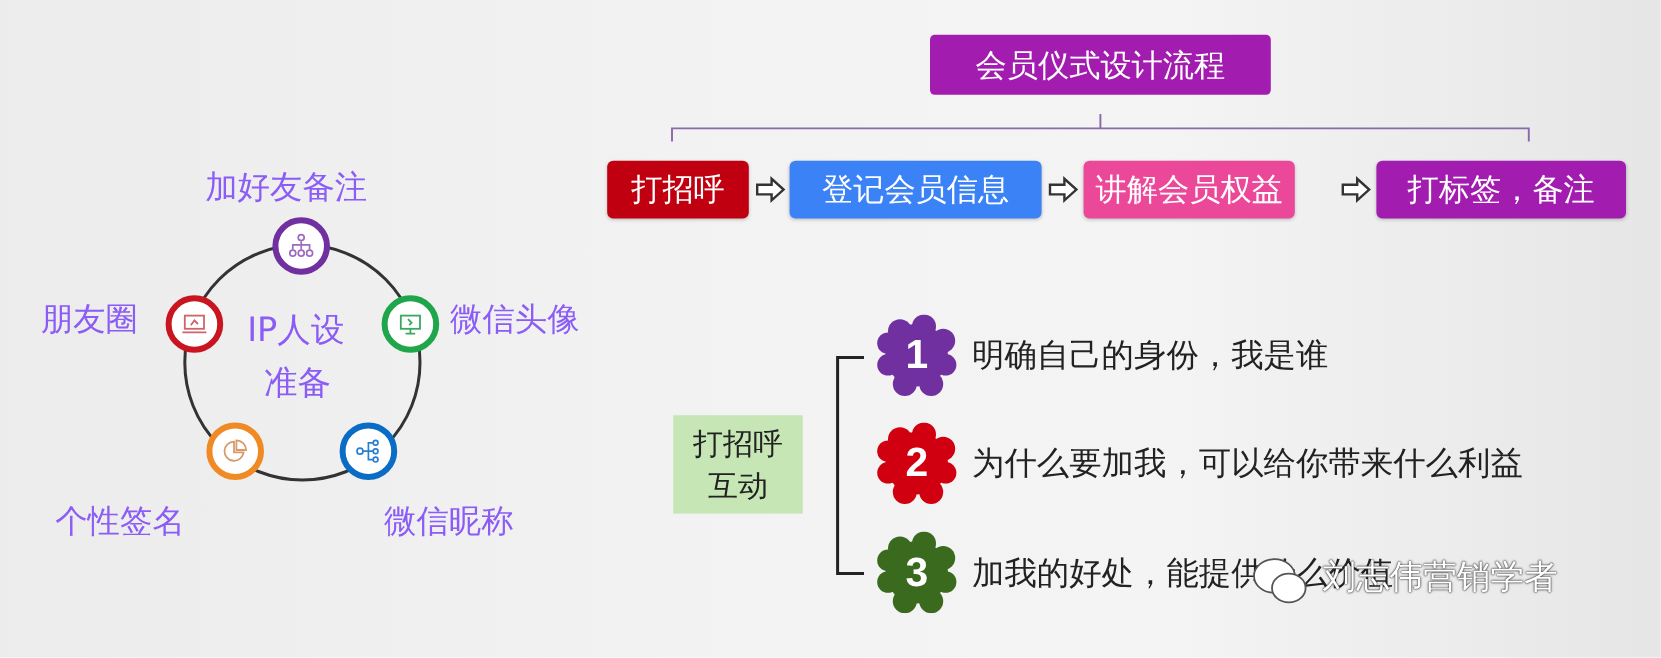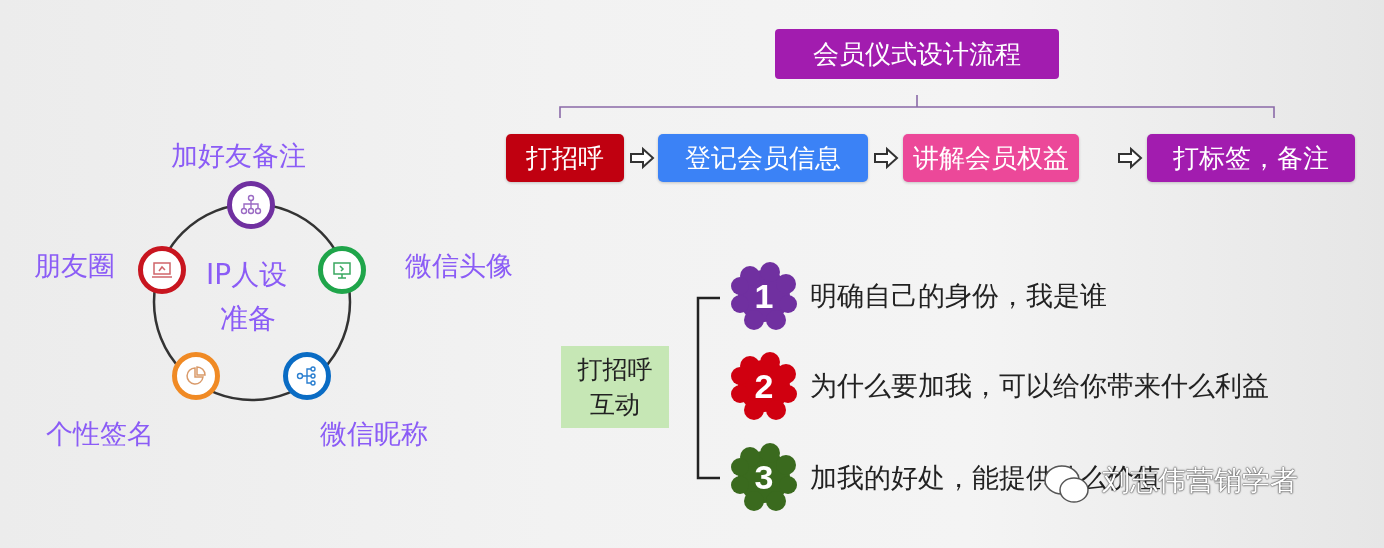--- a/index.html
+++ b/index.html
@@ -44,21 +44,21 @@
   <div class="abs lbl" style="left:171px;top:138px;">加好友备注</div>
 
   <div class="node" style="left:318px;top:246px;border-color:#1fa54a;">
     <svg viewBox="0 0 24 24">
         <g fill="none" stroke="#3aa860" stroke-width="1.5">
           <rect x="4" y="5" width="16" height="11"></rect>
           <path d="M12 16v4M8 20h8M10 8l3 3-2 2"></path>
         </g>
       </svg>
   </div>
-  <div class="abs lbl" style="left:375px;top:248px;margin-left:30px;">微信头像</div>
+  <div class="abs lbl" style="left:375px;top:248px;">微信头像</div>
 
   <div class="node" style="left:283px;top:352px;border-color:#0a6cc4;">
     <svg viewBox="0 0 24 24">
         <g fill="none" stroke="#2b7fd0" stroke-width="1.4">
           <circle cx="5" cy="12" r="2.5"></circle>
           <circle cx="18" cy="5" r="2"></circle>
           <circle cx="18" cy="12" r="2"></circle>
           <circle cx="18" cy="19" r="2"></circle>
           <path d="M7.5 12H16M12 12V5h4M12 12v7h4"></path>
         </g>

